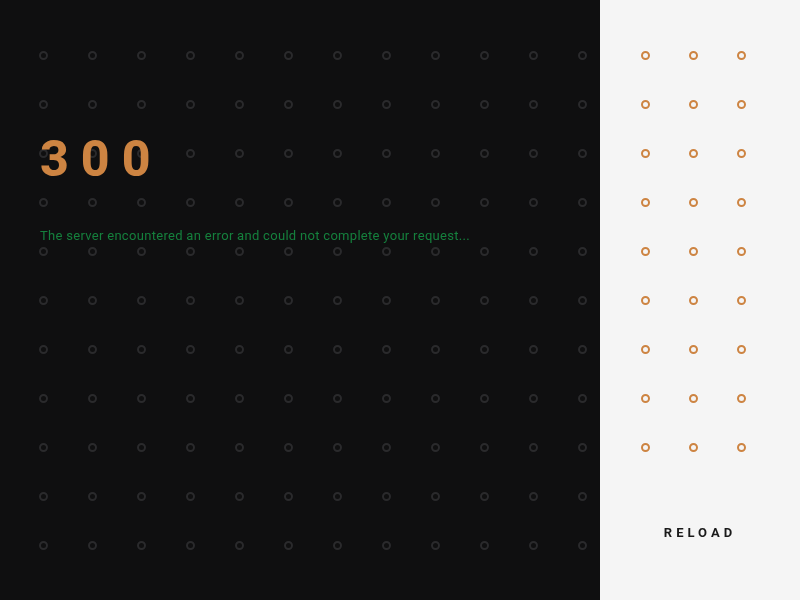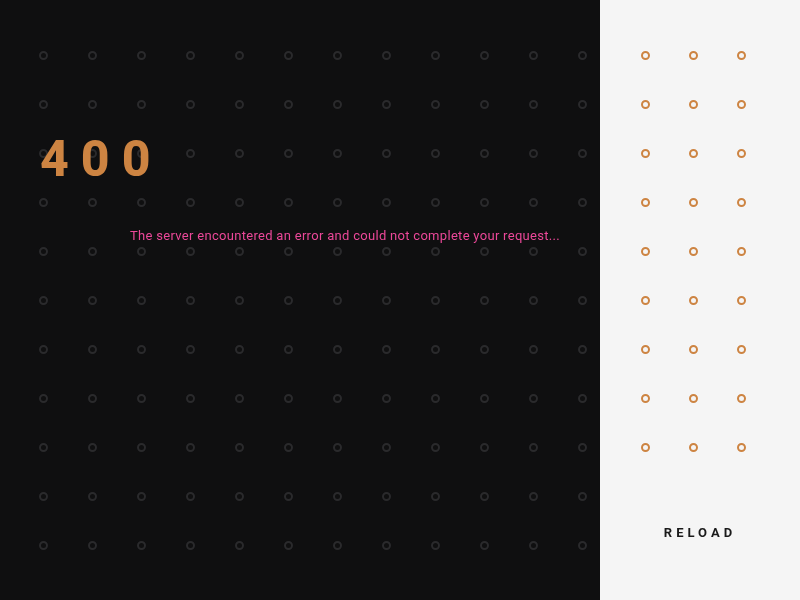--- a/index.html
+++ b/index.html
@@ -77,25 +77,24 @@
     }
     
     .error-title {
       color: #cd8442;
       font-size: 32px;
       font-weight: 700;
       margin-bottom: auto;
     }
     
     .error-message {
-      color: #ec4899;
+      color: #15803d;
       font-size: 13px;
       letter-spacing: 0.3px;
       margin-bottom: 4px;
-      text-align: right;
     }
     
     .reload-button {
       position: absolute;
       bottom: 60px;
       left: 50%;
       transform: translateX(-50%);
       background: none;
       border: none;
       color: #1a1a1a;
@@ -238,21 +237,21 @@
       <div class="dot dot-dark" style="left: 234.5px; top: 540.5px;"></div>
       <div class="dot dot-dark" style="left: 283.5px; top: 540.5px;"></div>
       <div class="dot dot-dark" style="left: 332.5px; top: 540.5px;"></div>
       <div class="dot dot-dark" style="left: 381.5px; top: 540.5px;"></div>
       <div class="dot dot-dark" style="left: 430.5px; top: 540.5px;"></div>
       <div class="dot dot-dark" style="left: 479.5px; top: 540.5px;"></div>
       <div class="dot dot-dark" style="left: 528.5px; top: 540.5px;"></div>
       <div class="dot dot-dark" style="left: 577.5px; top: 540.5px;"></div>
     </div>
   <div class="content">
-    <div class="error-code">400</div>
+    <div class="error-code">300</div>
     <div class="error-message">The server encountered an error and could not complete your request...</div>
   </div>
 </div>
 
 <div class="right-panel">
   <div class="dot-grid" id="orange-dots">
       <div class="dot dot-orange" style="left: 40.5px; top: 50.5px;"></div>
       <div class="dot dot-orange" style="left: 88.5px; top: 50.5px;"></div>
       <div class="dot dot-orange" style="left: 136.5px; top: 50.5px;"></div>
       <div class="dot dot-orange" style="left: 40.5px; top: 99.5px;"></div>

